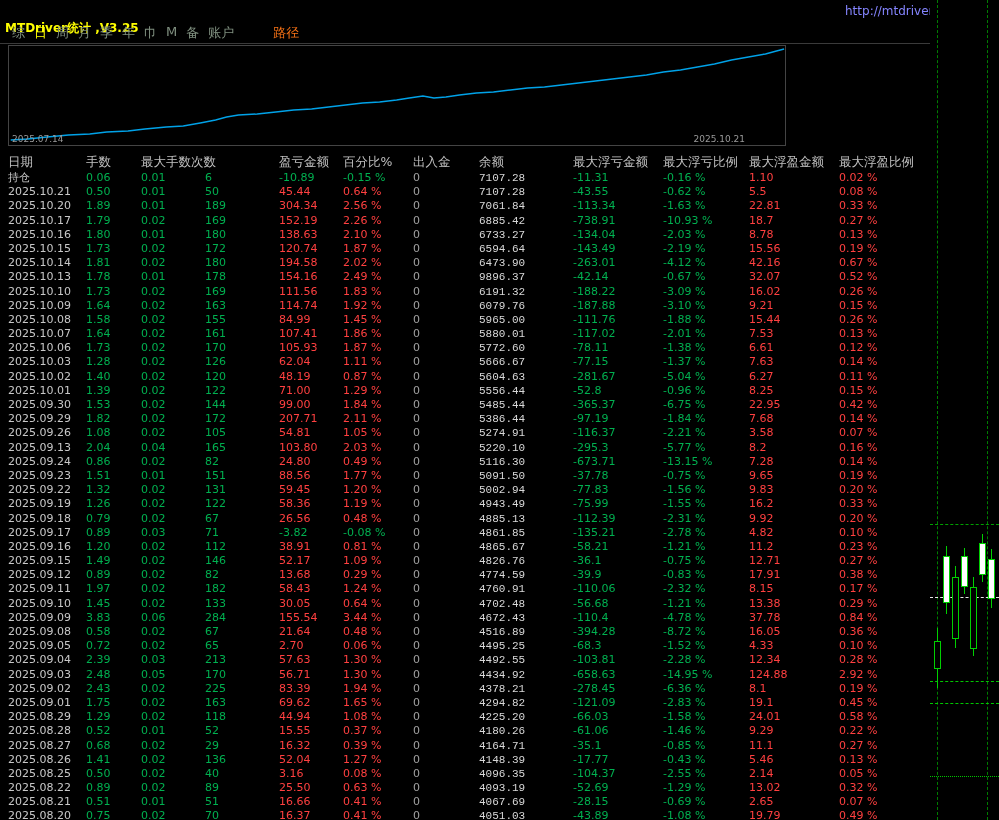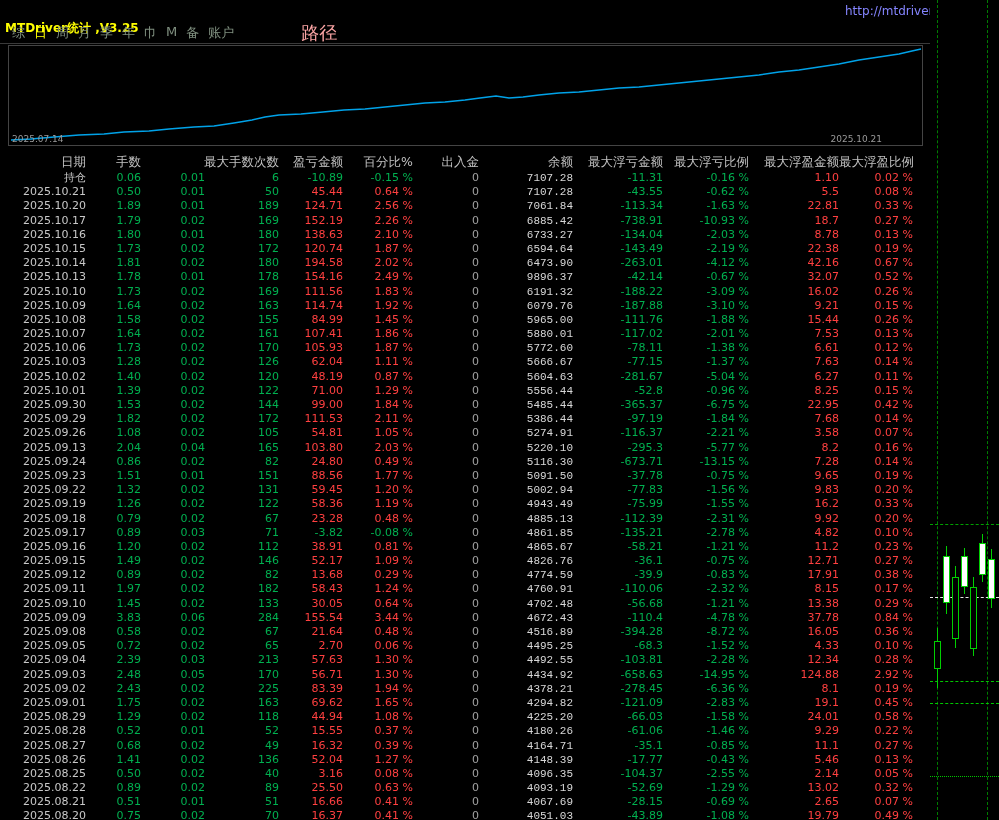--- a/index.html
+++ b/index.html
@@ -8,31 +8,31 @@
     background:#000;font-family:"DejaVu Sans","Liberation Sans",sans-serif;
   }
   
   .titlebar{position:absolute;top:0;left:0;width:999px;height:22px;background:#000;}
   .app-title{position:absolute;left:5px;top:20px;color:#ffff00;font-size:12px;font-weight:bold;white-space:nowrap;}
   .site-link{position:absolute;left:845px;top:4px;color:#8585ff;font-size:12px;text-decoration:none;white-space:nowrap;}
   
   .menubar{position:absolute;top:23px;left:12px;height:19px;display:flex;gap:9px;align-items:center;}
   .mitem{color:#7f8f7f;font-size:13px;cursor:pointer;white-space:nowrap;}
   .mitem.active{color:#ffff00;}
-  .path{color:#fca5a5;font-size:18px;margin-left:58px;cursor:pointer;}
+  .path{color:#f97316;font-size:13px;margin-left:30px;cursor:pointer;}
   .divider{position:absolute;top:43px;left:0;width:930px;border-top:1px solid #3a3a3a;}
   
-  .chartbox{position:absolute;left:8px;top:45px;width:915px;height:101px;border:1px solid #444;background:#000;box-sizing:border-box;}
+  .chartbox{position:absolute;left:8px;top:45px;width:778px;height:101px;border:1px solid #444;background:#000;box-sizing:border-box;}
   .chartbox svg{position:absolute;left:0;top:0;width:100%;height:100%;}
   .cdate{position:absolute;bottom:1px;font-size:9px;color:#9a9a9a;}
   .cdate.start{left:3px;}
   .cdate.end{right:40px;}
   
   .stat-table{position:absolute;left:8px;top:152px;width:922px;}
-  .thead,.trow{display:grid;grid-template-columns:78px 55px 64px 74px 64px 70px 66px 94px 90px 86px 90px 74px;text-align:right;}
+  .thead,.trow{display:grid;grid-template-columns:78px 55px 64px 74px 64px 70px 66px 94px 90px 86px 90px 74px;}
   .hcell{color:#c0c0c0;font-size:12.5px;height:19px;line-height:19px;white-space:nowrap;overflow:hidden;}
   .trow{height:14.2px;}
   .cell{font-size:11px;line-height:14.2px;white-space:nowrap;overflow:hidden;}
   .cell.date{color:#c8c8c8;}
   .cell.g{color:#00b050;}
   .cell.r{color:#ff4040;}
   .cell.dim{color:#a0a0a0;}
   .cell.bal{color:#d8d8d8;font-family:Liberation Mono, monospace;}
   
   .sidechart{position:absolute;left:930px;top:0;width:69px;height:820px;background:#000;overflow:hidden;}
@@ -118,21 +118,21 @@
         <div class="cell g">-43.55</div>
         <div class="cell g">-0.62 %</div>
         <div class="cell r">5.5</div>
         <div class="cell r">0.08 %</div>
       </div>
       <div class="trow">
         <div class="cell date">2025.10.20</div>
         <div class="cell g">1.89</div>
         <div class="cell g">0.01</div>
         <div class="cell g">189</div>
-        <div class="cell r">124.71</div>
+        <div class="cell r">304.34</div>
         <div class="cell r">2.56 %</div>
         <div class="cell dim">0</div>
         <div class="cell bal">7061.84</div>
         <div class="cell g">-113.34</div>
         <div class="cell g">-1.63 %</div>
         <div class="cell r">22.81</div>
         <div class="cell r">0.33 %</div>
       </div>
       <div class="trow">
         <div class="cell date">2025.10.17</div>
@@ -166,21 +166,21 @@
         <div class="cell date">2025.10.15</div>
         <div class="cell g">1.73</div>
         <div class="cell g">0.02</div>
         <div class="cell g">172</div>
         <div class="cell r">120.74</div>
         <div class="cell r">1.87 %</div>
         <div class="cell dim">0</div>
         <div class="cell bal">6594.64</div>
         <div class="cell g">-143.49</div>
         <div class="cell g">-2.19 %</div>
-        <div class="cell r">22.38</div>
+        <div class="cell r">15.56</div>
         <div class="cell r">0.19 %</div>
       </div>
       <div class="trow">
         <div class="cell date">2025.10.14</div>
         <div class="cell g">1.81</div>
         <div class="cell g">0.02</div>
         <div class="cell g">180</div>
         <div class="cell r">194.58</div>
         <div class="cell r">2.02 %</div>
         <div class="cell dim">0</div>
@@ -328,21 +328,21 @@
         <div class="cell g">-365.37</div>
         <div class="cell g">-6.75 %</div>
         <div class="cell r">22.95</div>
         <div class="cell r">0.42 %</div>
       </div>
       <div class="trow">
         <div class="cell date">2025.09.29</div>
         <div class="cell g">1.82</div>
         <div class="cell g">0.02</div>
         <div class="cell g">172</div>
-        <div class="cell r">111.53</div>
+        <div class="cell r">207.71</div>
         <div class="cell r">2.11 %</div>
         <div class="cell dim">0</div>
         <div class="cell bal">5386.44</div>
         <div class="cell g">-97.19</div>
         <div class="cell g">-1.84 %</div>
         <div class="cell r">7.68</div>
         <div class="cell r">0.14 %</div>
       </div>
       <div class="trow">
         <div class="cell date">2025.09.26</div>
@@ -426,21 +426,21 @@
         <div class="cell g">-75.99</div>
         <div class="cell g">-1.55 %</div>
         <div class="cell r">16.2</div>
         <div class="cell r">0.33 %</div>
       </div>
       <div class="trow">
         <div class="cell date">2025.09.18</div>
         <div class="cell g">0.79</div>
         <div class="cell g">0.02</div>
         <div class="cell g">67</div>
-        <div class="cell r">23.28</div>
+        <div class="cell r">26.56</div>
         <div class="cell r">0.48 %</div>
         <div class="cell dim">0</div>
         <div class="cell bal">4885.13</div>
         <div class="cell g">-112.39</div>
         <div class="cell g">-2.31 %</div>
         <div class="cell r">9.92</div>
         <div class="cell r">0.20 %</div>
       </div>
       <div class="trow">
         <div class="cell date">2025.09.17</div>
@@ -649,21 +649,21 @@
         <div class="cell bal">4180.26</div>
         <div class="cell g">-61.06</div>
         <div class="cell g">-1.46 %</div>
         <div class="cell r">9.29</div>
         <div class="cell r">0.22 %</div>
       </div>
       <div class="trow">
         <div class="cell date">2025.08.27</div>
         <div class="cell g">0.68</div>
         <div class="cell g">0.02</div>
-        <div class="cell g">49</div>
+        <div class="cell g">29</div>
         <div class="cell r">16.32</div>
         <div class="cell r">0.39 %</div>
         <div class="cell dim">0</div>
         <div class="cell bal">4164.71</div>
         <div class="cell g">-35.1</div>
         <div class="cell g">-0.85 %</div>
         <div class="cell r">11.1</div>
         <div class="cell r">0.27 %</div>
       </div>
       <div class="trow">

